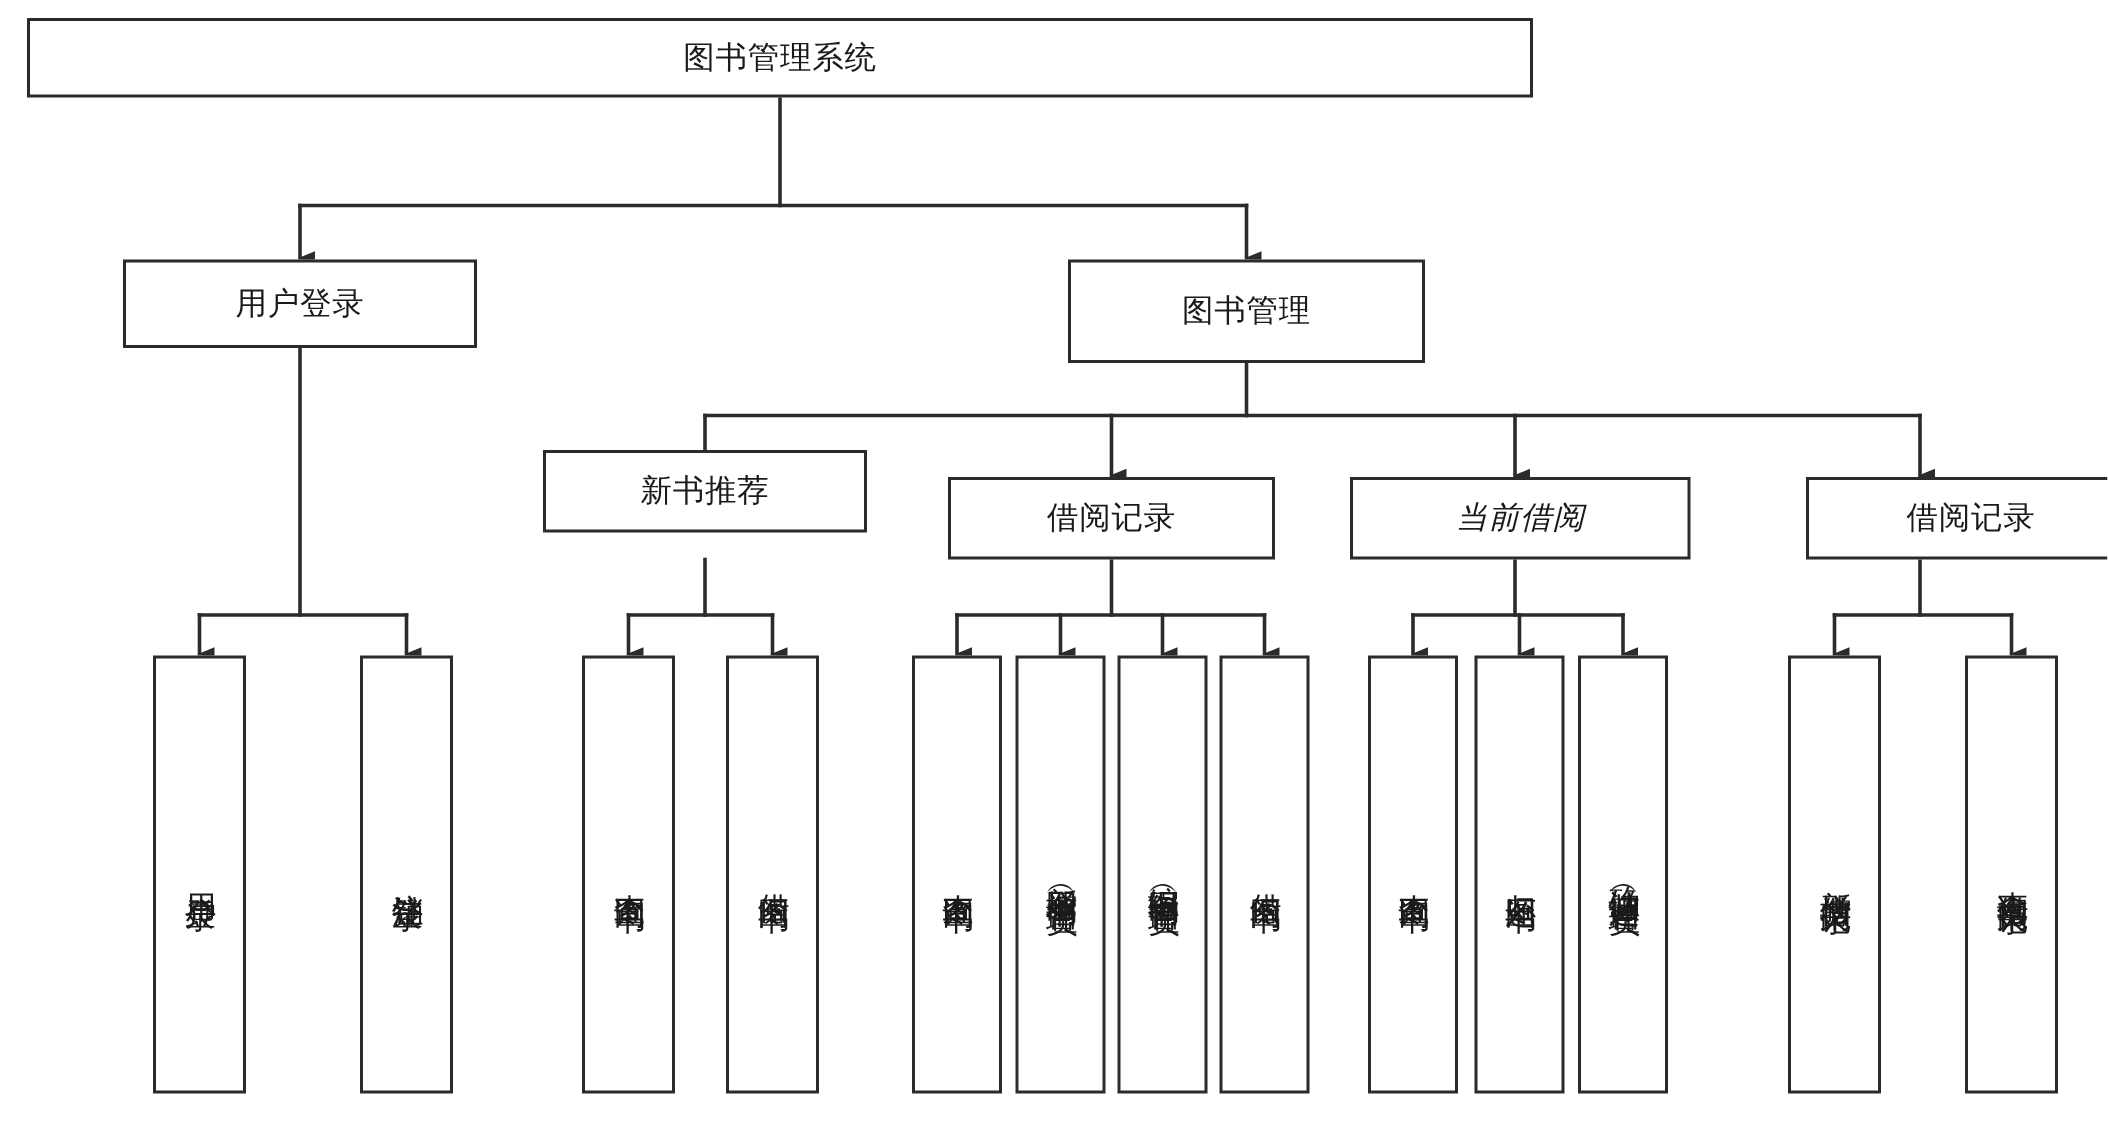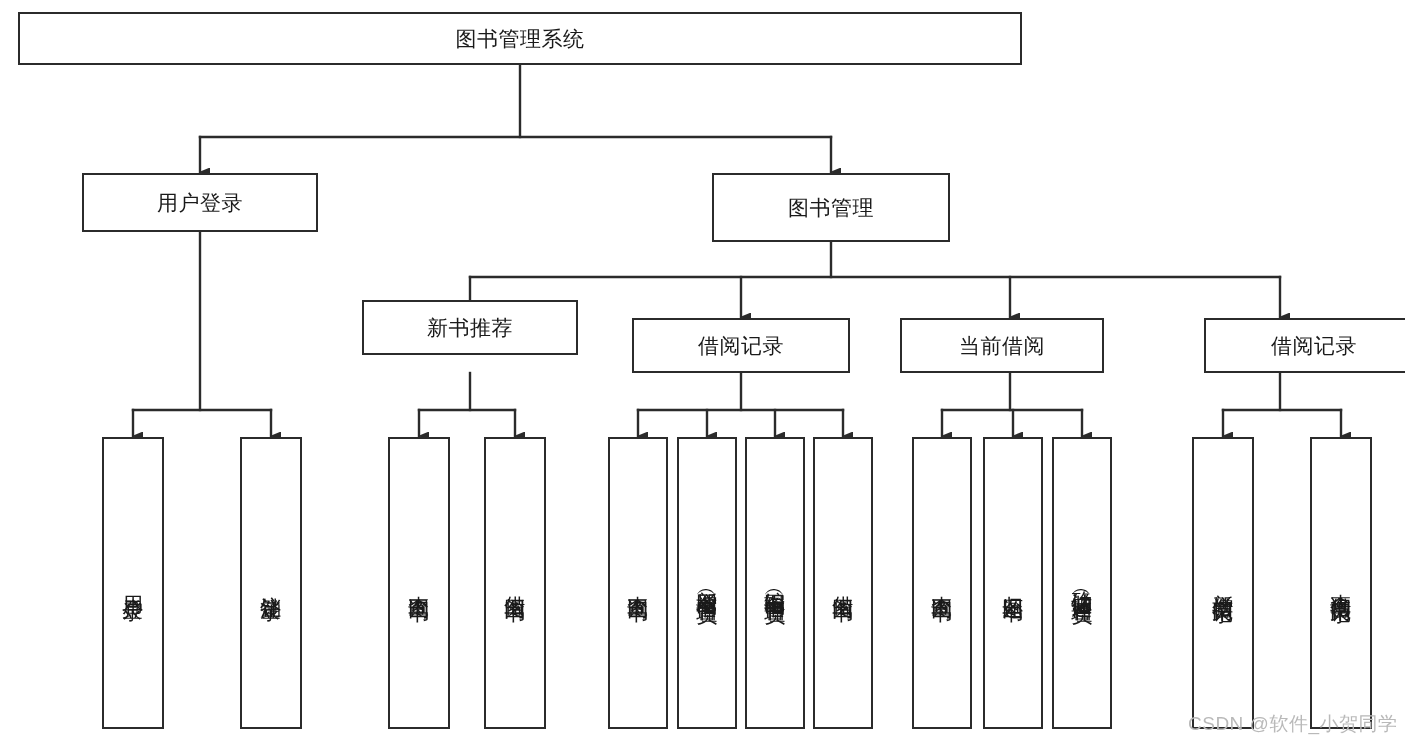--- a/index.html
+++ b/index.html
@@ -117,21 +117,21 @@
       </div>
       <div class="node horiz" style="left: 712px; top: 173px; width: 238px; height: 69px;">
         <span class="node-label">图书管理</span>
       </div>
       <div class="node horiz" style="left: 362px; top: 300px; width: 216px; height: 55px;">
         <span class="node-label">新书推荐</span>
       </div>
       <div class="node horiz" style="left: 632px; top: 318px; width: 218px; height: 55px;">
         <span class="node-label">借阅记录</span>
       </div>
-      <div class="node horiz" style="left: 900px; top: 318px; width: 204px; height: 55px;">
+      <div class="node horiz" style="left: 900px; top: 318px; width: 227px; height: 55px; font-style: italic;">
         <span class="node-label">当前借阅</span>
       </div>
       <div class="node horiz" style="left: 1204px; top: 318px; width: 220px; height: 55px;">
         <span class="node-label">借阅记录</span>
       </div>
       <div class="node vert" style="left: 102px; top: 437px; width: 62px; height: 292px;">
         <span class="node-label">用户登录</span>
       </div>
       <div class="node vert" style="left: 240px; top: 437px; width: 62px; height: 292px;">
         <span class="node-label">注销登录</span>
@@ -164,14 +164,13 @@
         <span class="node-label">确认归还（管理员）</span>
       </div>
       <div class="node vert" style="left: 1192px; top: 437px; width: 62px; height: 292px;">
         <span class="node-label">新增借阅记录</span>
       </div>
       <div class="node vert" style="left: 1310px; top: 437px; width: 62px; height: 292px;">
         <span class="node-label">查询借阅记录</span>
       </div>
     </div>
 
-  <div class="watermark" style="left:1188px; top:711px;">CSDN @软件_小贺同学</div>
 </div>
 
 </body></html>

